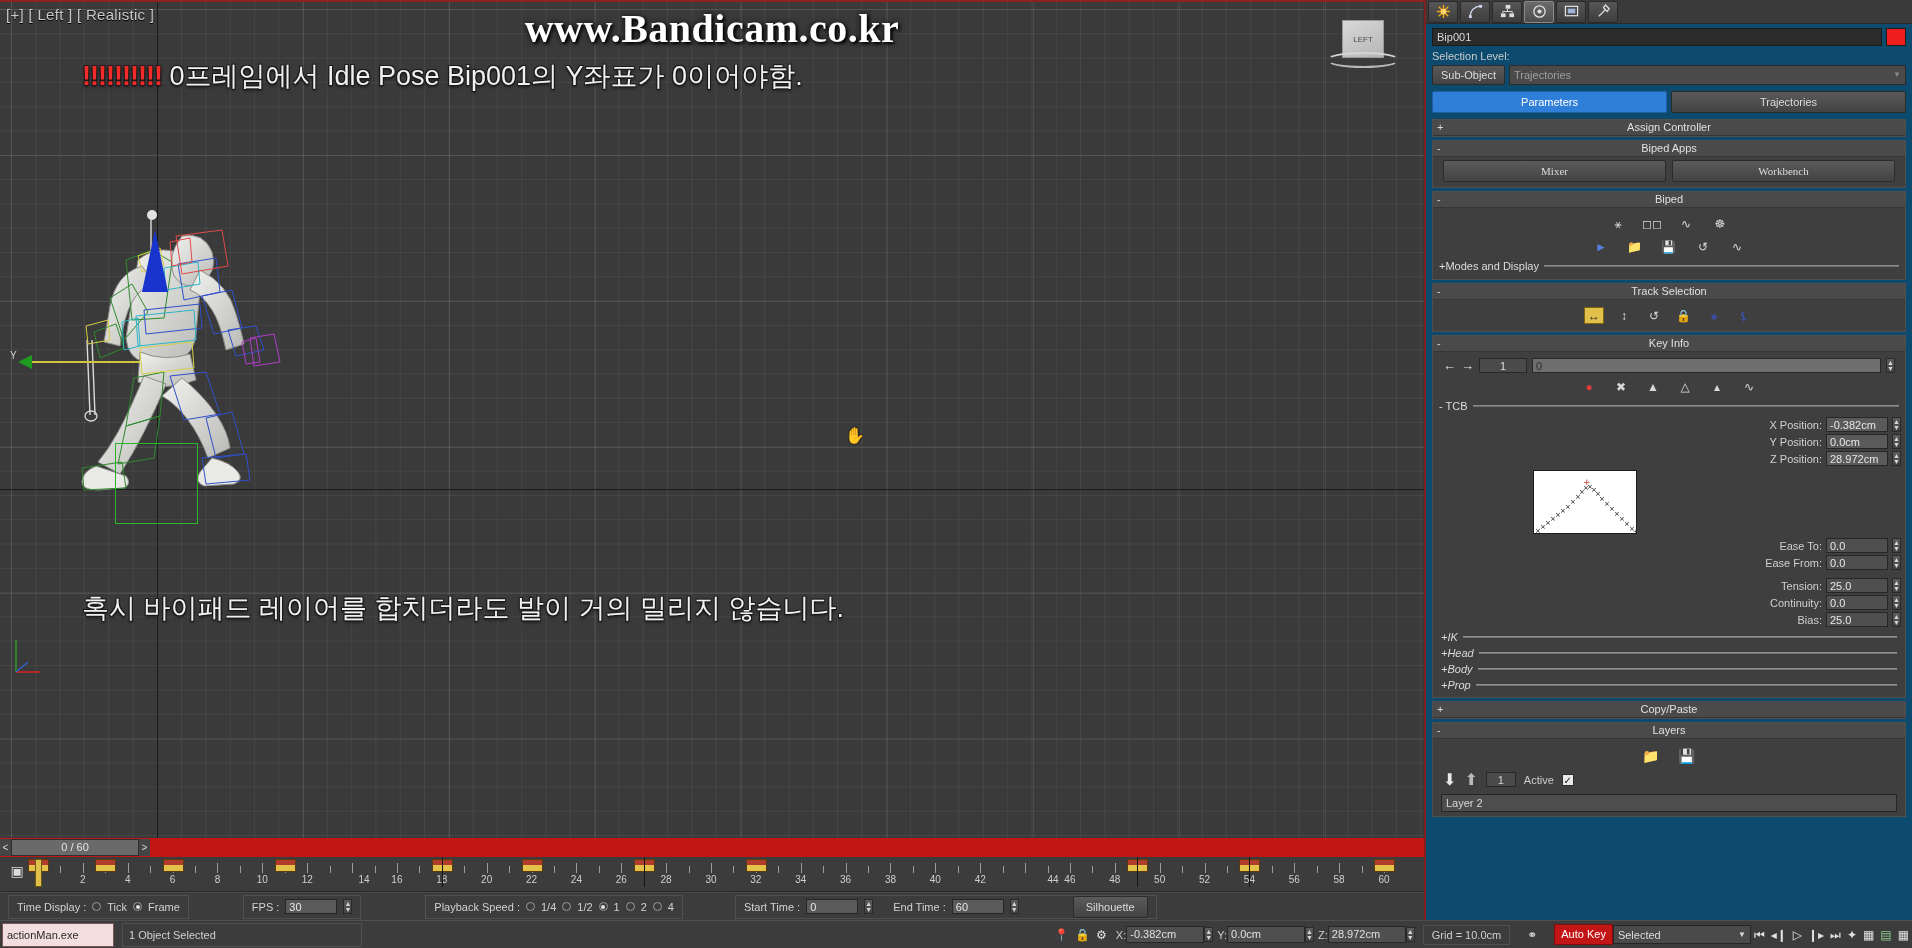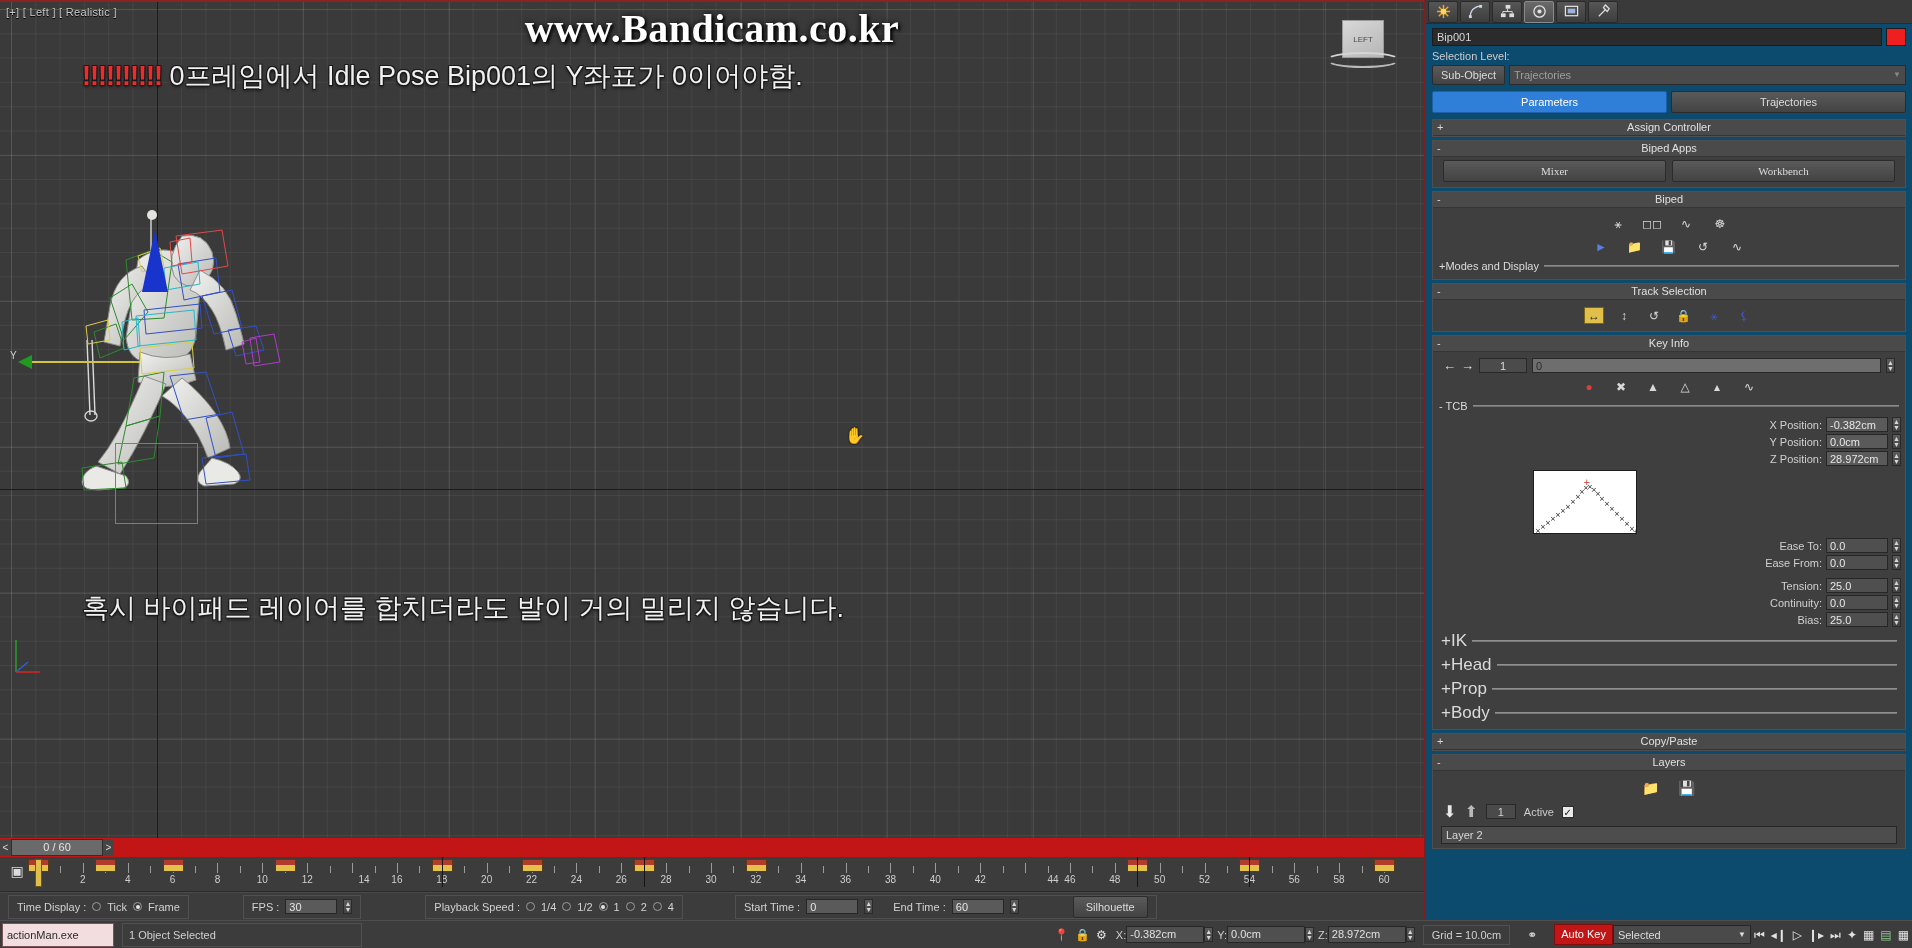--- a/index.html
+++ b/index.html
@@ -27,21 +27,21 @@
       linear-gradient(to bottom, rgba(255,255,255,.085) 1px, transparent 1px);
     background-size: 24.3px 24.3px, 24.3px 24.3px, 146px 146px, 146px 146px;
     background-position: 11px 7px, 11px 7px, 11px 7px, 11px 7px;
   }
   .axis-line{ position:absolute; background:#1b1b1b; }
   #axis-h{ left:0; top:487px; width:1424px; height:1px; }
   #axis-v{ left:157px; top:0; width:1px; height:838px; }
 
   #viewport-label{
     position:absolute; left:6px; top:4px;
-    color:#c9c9c9; font-size:11px; letter-spacing:.3px;
+    color:#c9c9c9; font-size:15px; letter-spacing:.3px;
     text-shadow:0 1px 0 #000;
   }
 
   
   #viewcube{ position:absolute; right:24px; top:18px; width:74px; height:60px; }
   #viewcube .cube{
     position:absolute; left:16px; top:0; width:42px; height:38px;
     background:linear-gradient(150deg,#d8d8d8,#b6b6b6);
     border:1px solid #9a9a9a;
     color:#4a4a4a; font-size:8px; text-align:center; line-height:38px;
@@ -198,21 +198,21 @@
             color:#dcdcdc; font-size:11px; text-align:center; line-height:14px;}
   .key-num2{ flex:1; height:15px; background:#6e6e6e; border:1px solid #282828;
             color:#2b2b2b; font-size:11px; padding:0 3px; line-height:14px;}
 
   .tcb-graph{
     width:104px; height:64px; background:#fff; border:1px solid #1d1d1d;
     margin:4px 0 4px 96px; position:relative; overflow:hidden;
   }
 
   .plusrow{ display:flex; align-items:center; gap:5px; padding:2px 4px; }
-  .plusrow .t{ color:#dadada; font-size:17px; }
+  .plusrow .t{ color:#dadada; font-size:11px;font-style:italic; }
   .plusrow .ln{ flex:1; height:2px; background:#757575; border-top:1px solid #909090; }
 
   #layers-body{ padding:4px; }
   .layer-icons{ display:flex; justify-content:center; gap:16px; padding:4px 0 6px 0; }
   .layer-ctl{ display:flex; align-items:center; gap:8px; padding:0 4px 5px 6px; }
   .arrow-big{ font-size:16px; color:#e8e8e8; }
   .layer-idx{ width:30px; height:15px; background:#4a4a4a; border:1px solid #282828;
               color:#d4d4d4; font-size:11px; text-align:center; line-height:14px; }
   .chk{ width:12px; height:12px; background:#e9e9e9; border:1px solid #2c2c2c;
         color:#111; font-size:10px; text-align:center; line-height:11px; }
@@ -222,21 +222,21 @@
   }
 
   
   #timeslider{
     position:absolute; left:0; top:838px; width:1424px; height:19px;
     background:#c21616; display:flex; align-items:center;
   }
   .ts-arrow{ width:11px; text-align:center; color:#d8d8d8; font-size:10px;
              background:#454545; height:17px; line-height:17px; }
   #ts-field{
-    width:92px; height:17px; background:#6a6a6a; border:1px solid #2e2e2e;
+    width:128px; height:17px; background:#6a6a6a; border:1px solid #2e2e2e;
     color:#e4e4e4; font-size:11px; text-align:center; line-height:15px;
   }
 
   #trackbar{
     position:absolute; left:0; top:857px; width:1424px; height:35px;
     background:#3c3c3c; border-bottom:1px solid #2a2a2a;
   }
   #tb-icon{
     position:absolute; left:6px; top:6px; width:22px; height:24px;
     background:#3c3c3c; color:#dcdcdc; font-size:14px; text-align:center;
@@ -686,25 +686,25 @@
 
           <div class="plusrow">
             <span class="t">+IK</span>
             <span class="ln"></span>
           </div>
           <div class="plusrow">
             <span class="t">+Head</span>
             <span class="ln"></span>
           </div>
           <div class="plusrow">
+            <span class="t">+Body</span>
+            <span class="ln"></span>
+          </div>
+          <div class="plusrow">
             <span class="t">+Prop</span>
-            <span class="ln"></span>
-          </div>
-          <div class="plusrow">
-            <span class="t">+Body</span>
             <span class="ln"></span>
           </div>
         </div>
       </div>
 
       <div class="rollout">
         <div class="roll-head">
           <span class="pm">+</span>
           <span class="ttl">Copy/Paste</span>
         </div>

